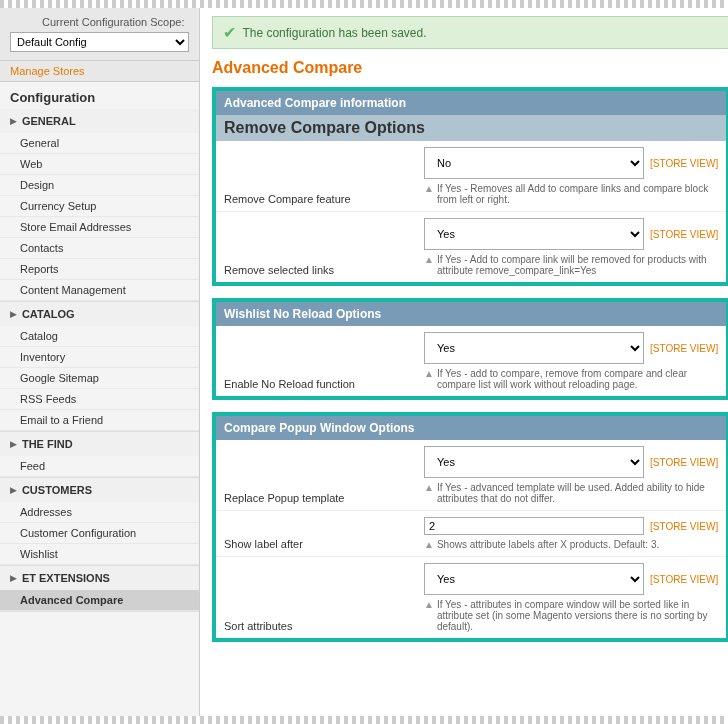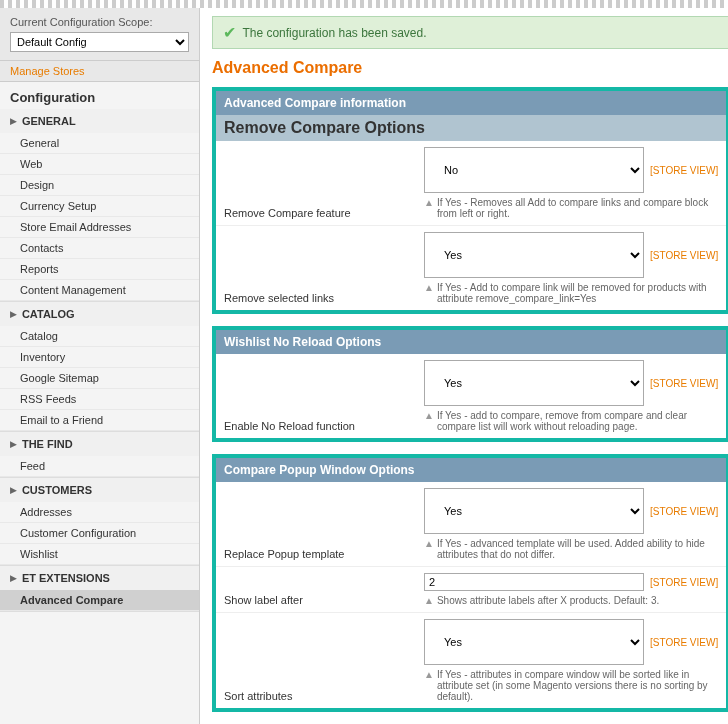--- a/index.html
+++ b/index.html
@@ -7,21 +7,21 @@
     
     .outer-wrapper { display: flex; flex-direction: column; width: 728px; min-height: 724px; background: #fff; }
     
     
     .main-layout { display: flex; flex: 1; }
     
     
     .sidebar { width: 200px; min-width: 200px; background: #f4f4f4; border-right: 1px solid #ccc; padding: 0; }
     
     .sidebar-scope { padding: 8px 10px; background: #e8e8e8; border-bottom: 1px solid #ccc; }
-    .sidebar-scope label { font-size: 11px; color: #555; display: block; margin-bottom: 4px; }
+    .sidebar-scope label { font-size: 11px; color: #555; display: block; margin-bottom: 4px; margin-left: 32px; }
     .sidebar-scope select { width: 100%; font-size: 11px; padding: 2px; border: 1px solid #aaa; background: #fff; }
     .sidebar-manage-link { display: block; padding: 4px 10px; font-size: 11px; color: #e87c00; text-decoration: none; background: #e8e8e8; border-bottom: 1px solid #ccc; }
     
     .sidebar-config-title { padding: 8px 10px 4px; font-size: 13px; font-weight: bold; color: #333; }
     
     .sidebar-section { border-bottom: 1px solid #ddd; }
     .sidebar-section-header { display: flex; align-items: center; padding: 6px 10px; cursor: pointer; background: #f0f0f0; }
     .sidebar-section-header .arrow { font-size: 9px; margin-right: 5px; color: #666; }
     .sidebar-section-header .section-title { font-size: 11px; font-weight: bold; color: #333; text-transform: uppercase; }
     
@@ -41,21 +41,21 @@
     
     .form-section { margin-bottom: 12px; border: 4px solid #14b8a6; }
     .form-section-header { background: #7a9bb5; color: #fff; padding: 5px 8px; font-size: 12px; font-weight: bold; }
     .form-subsection-header { background: #b0c4d0; color: #333; padding: 4px 8px; font-size: 16px; font-weight: bold; }
     
     .form-row { display: flex; align-items: flex-end; padding: 6px 8px; border-bottom: 1px solid #eee; background: #fff; }
     .form-row:last-child { border-bottom: none; }
     .form-label { width: 200px; min-width: 200px; font-size: 11px; color: #333; padding-top: 3px; }
     .form-control { flex: 1; display: flex; flex-direction: column; gap: 2px; }
     .form-control-row { display: flex; align-items: center; gap: 6px; }
-    .form-select { width: 220px; font-size: 11px; padding: 15px; border: 1px solid #aaa; background: #fff; }
+    .form-select { width: 220px; font-size: 11px; padding: 8px; border: 1px solid #aaa; background: #fff; }
     .form-input { width: 220px; font-size: 11px; padding: 2px 4px; border: 1px solid #aaa; background: #fff; }
     .store-view-link { font-size: 10px; color: #e87c00; text-decoration: none; white-space: nowrap; }
     .hint { font-size: 10px; color: #666; display: flex; align-items: flex-start; gap: 3px; margin-top: 2px; }
     .hint-arrow { color: #999; font-size: 10px; }
     
     
     .top-pattern { height: 8px; background: repeating-linear-gradient(90deg, #ccc 0, #ccc 4px, transparent 4px, transparent 8px); }
     .bottom-pattern { height: 8px; background: repeating-linear-gradient(90deg, #ccc 0, #ccc 4px, transparent 4px, transparent 8px); margin-top: auto; }
   </style>
 </head>

